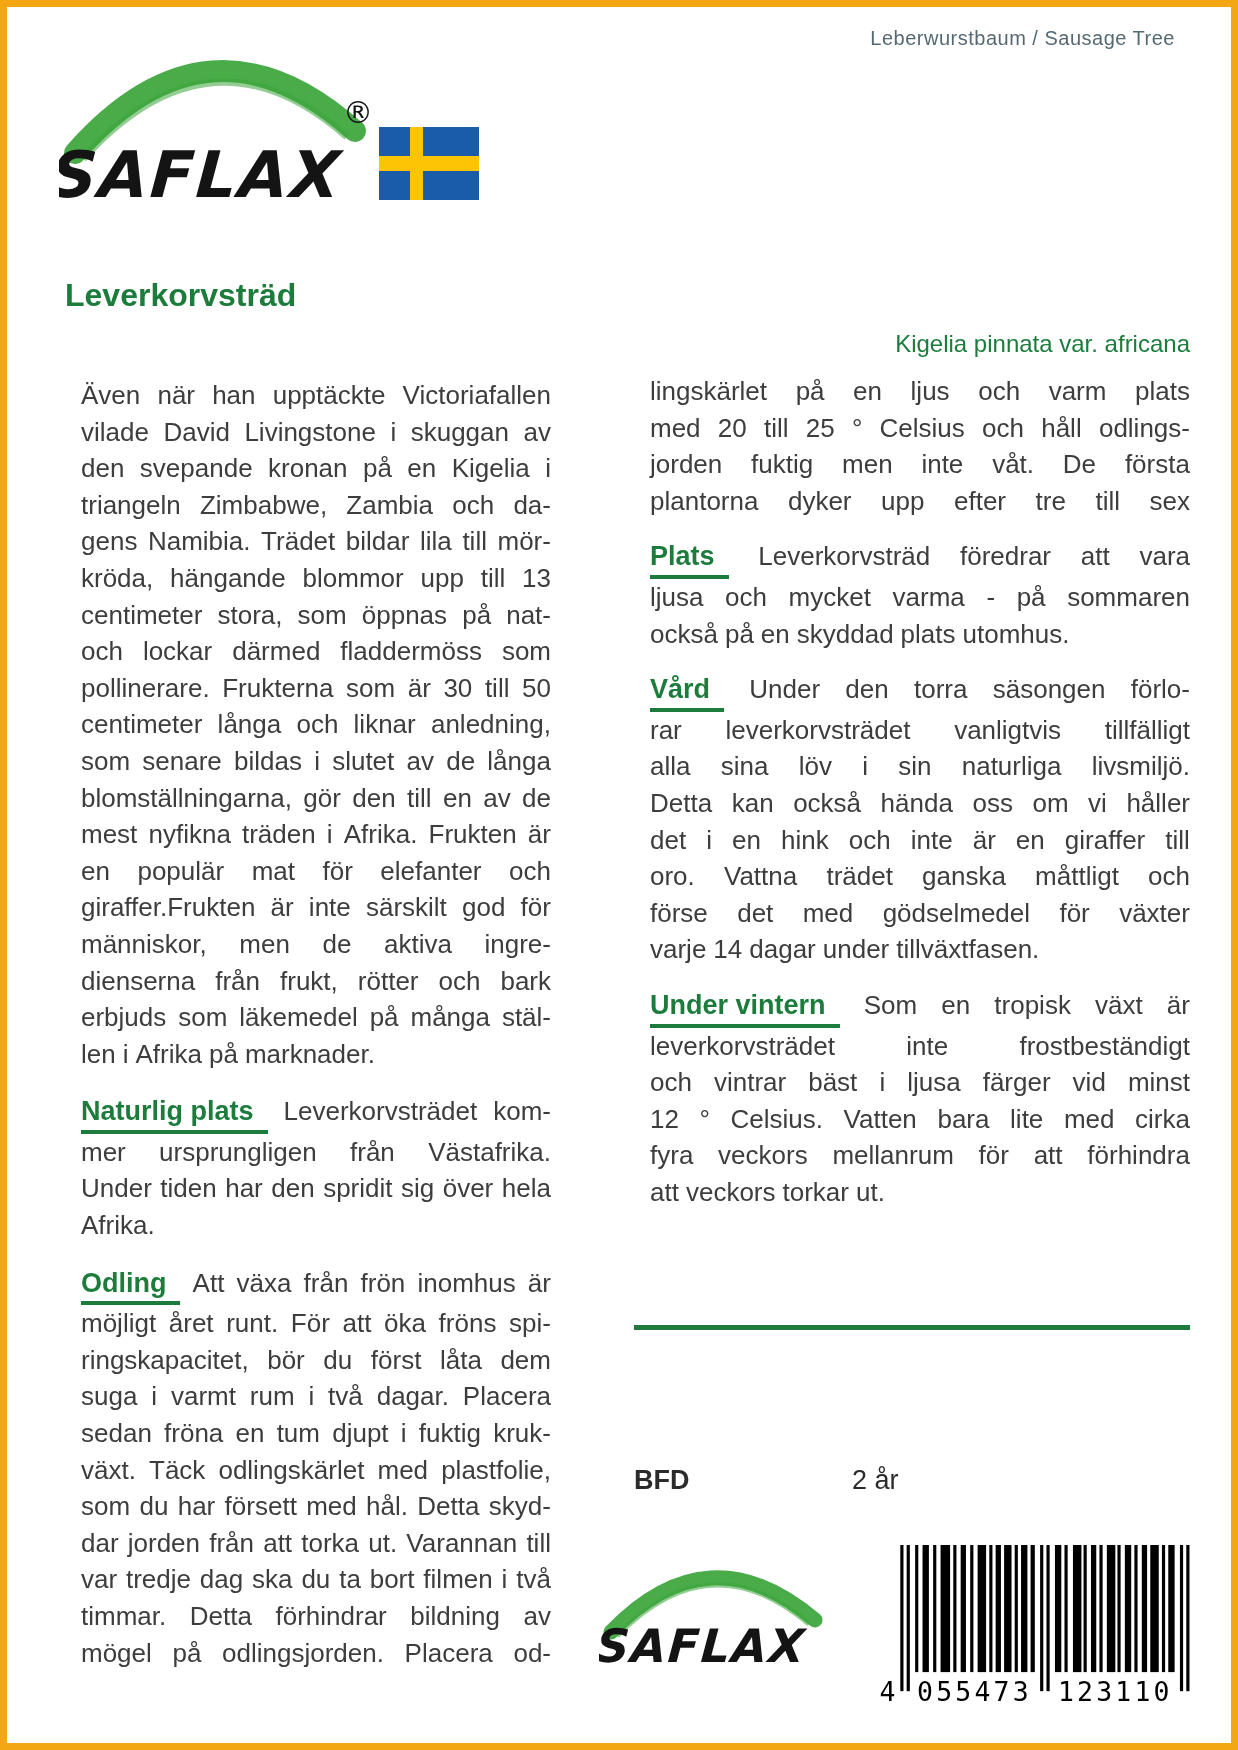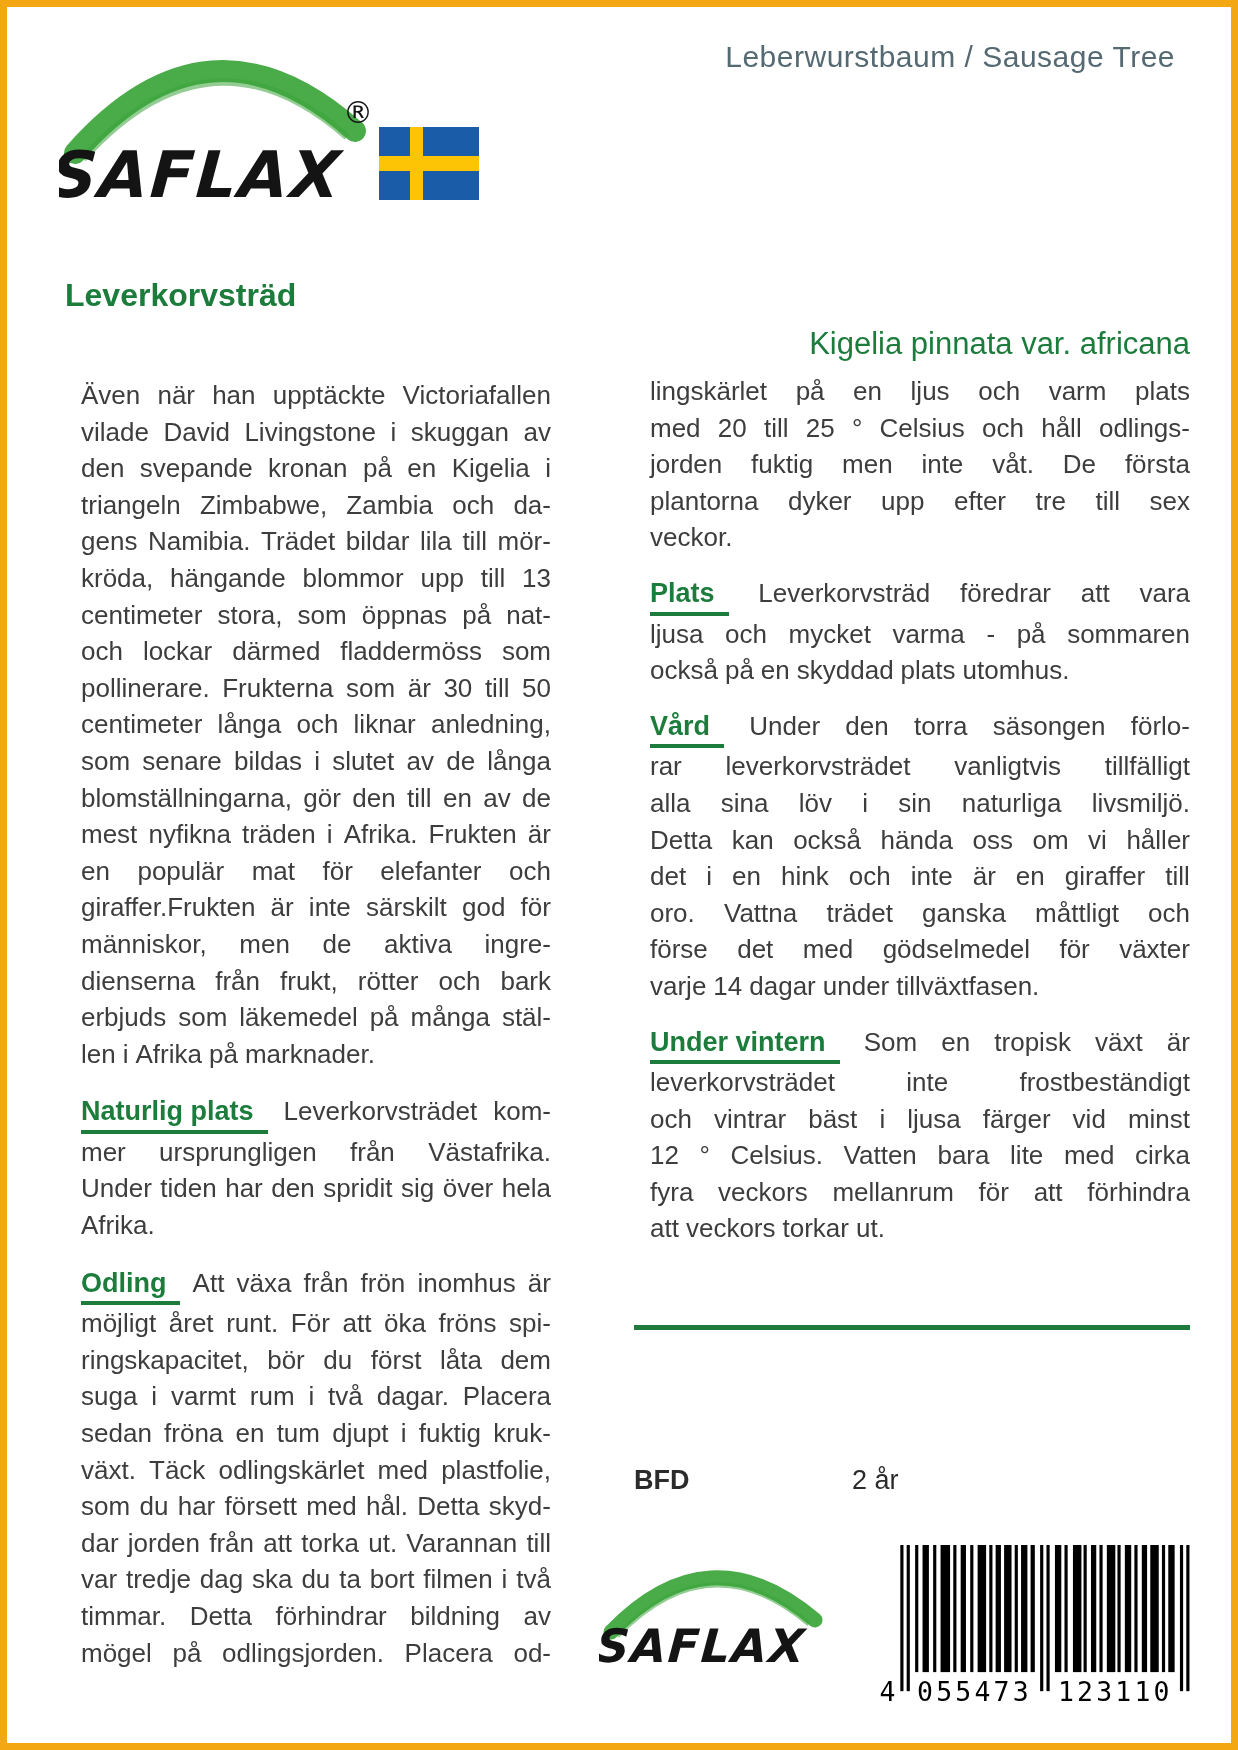--- a/index.html
+++ b/index.html
@@ -12,33 +12,33 @@
     font-family:"Liberation Sans", sans-serif;
     color:#3d3d3d;
     overflow:hidden;
   }
   
   .brand-lockup{position:absolute;left:52px;top:24px;width:315px;height:178px;}
   .flag{position:absolute;left:372px;top:120px;width:100px;height:73px;background:#1a5ca8;}
   .flag .vbar{position:absolute;left:31px;top:0;width:13px;height:73px;background:#fdc406;}
   .flag .hbar{position:absolute;left:0;top:29px;width:100px;height:15px;background:#fdc406;}
   .header-title{
-    position:absolute;top:33px;right:56px;
-    font-size:30px;color:#556972;letter-spacing:0.5px;
+    position:absolute;top:20px;right:56px;
+    font-size:20px;color:#556972;letter-spacing:0.5px;
   }
   
   .col{position:absolute;}
   .col-left{left:58px;top:268px;width:486px;}
   .col-right{left:627px;top:316px;width:556px;}
   .col-left h1{
     margin:0 0 62px 0;font-size:32px;line-height:40px;
     font-weight:700;color:#1c7c3c;
   }
   .col-right h2{
-    margin:0 0 8px 0;font-size:31px;line-height:42px;
+    margin:0 0 8px 0;font-size:24px;line-height:42px;
     font-weight:400;color:#1c7c3c;text-align:right;
   }
   .para{font-size:26px;margin-left:16px;}
   .col-left .para + .para{margin-top:21px;text-align:right;}
   .col-right .para + .para{margin-top:19px;}
   .line{display:flex;justify-content:space-between;line-height:36.6px;white-space:pre;}
   .line.last{justify-content:flex-start;gap:7px;}
   .run-head{
     color:#1c7c3c;font-weight:700;font-size:27px;
     border-bottom:4px solid #1c7c3c;
@@ -121,21 +121,20 @@
       </div>
   </div>
 
   <div class="col col-right">
     <h2>Kigelia pinnata var. africana</h2>
     <div class="para">
         <div class="line"><span class="w">lingskärlet</span><span class="w">på</span><span class="w">en</span><span class="w">ljus</span><span class="w">och</span><span class="w">varm</span><span class="w">plats</span></div>
         <div class="line"><span class="w">med</span><span class="w">20</span><span class="w">till</span><span class="w">25</span><span class="w">°</span><span class="w">Celsius</span><span class="w">och</span><span class="w">håll</span><span class="w">odlings-</span></div>
         <div class="line"><span class="w">jorden</span><span class="w">fuktig</span><span class="w">men</span><span class="w">inte</span><span class="w">våt.</span><span class="w">De</span><span class="w">första</span></div>
         <div class="line"><span class="w">plantorna</span><span class="w">dyker</span><span class="w">upp</span><span class="w">efter</span><span class="w">tre</span><span class="w">till</span><span class="w">sex</span></div>
-        <div class="line last"><span class="w">veckor.</span></div>
       </div>
     <div class="para">
         <div class="line"><span class="run-head">Plats</span><span class="w">Leverkorvsträd</span><span class="w">föredrar</span><span class="w">att</span><span class="w">vara</span></div>
         <div class="line"><span class="w">ljusa</span><span class="w">och</span><span class="w">mycket</span><span class="w">varma</span><span class="w">-</span><span class="w">på</span><span class="w">sommaren</span></div>
         <div class="line last"><span class="w">också</span><span class="w">på</span><span class="w">en</span><span class="w">skyddad</span><span class="w">plats</span><span class="w">utomhus.</span></div>
       </div>
     <div class="para">
         <div class="line"><span class="run-head">Vård</span><span class="w">Under</span><span class="w">den</span><span class="w">torra</span><span class="w">säsongen</span><span class="w">förlo-</span></div>
         <div class="line"><span class="w">rar</span><span class="w">leverkorvsträdet</span><span class="w">vanligtvis</span><span class="w">tillfälligt</span></div>
         <div class="line"><span class="w">alla</span><span class="w">sina</span><span class="w">löv</span><span class="w">i</span><span class="w">sin</span><span class="w">naturliga</span><span class="w">livsmiljö.</span></div>

